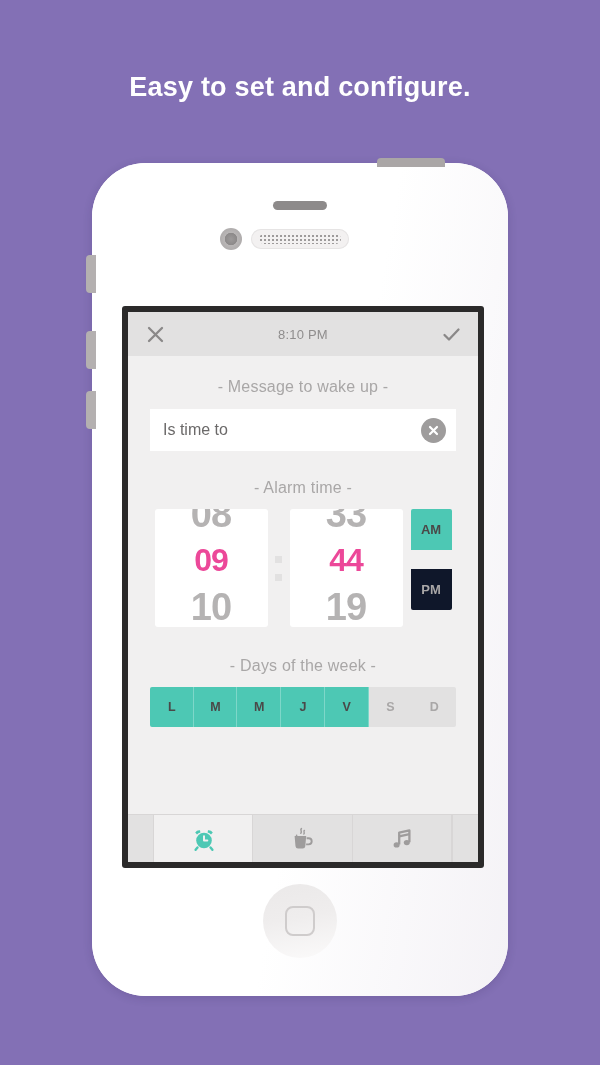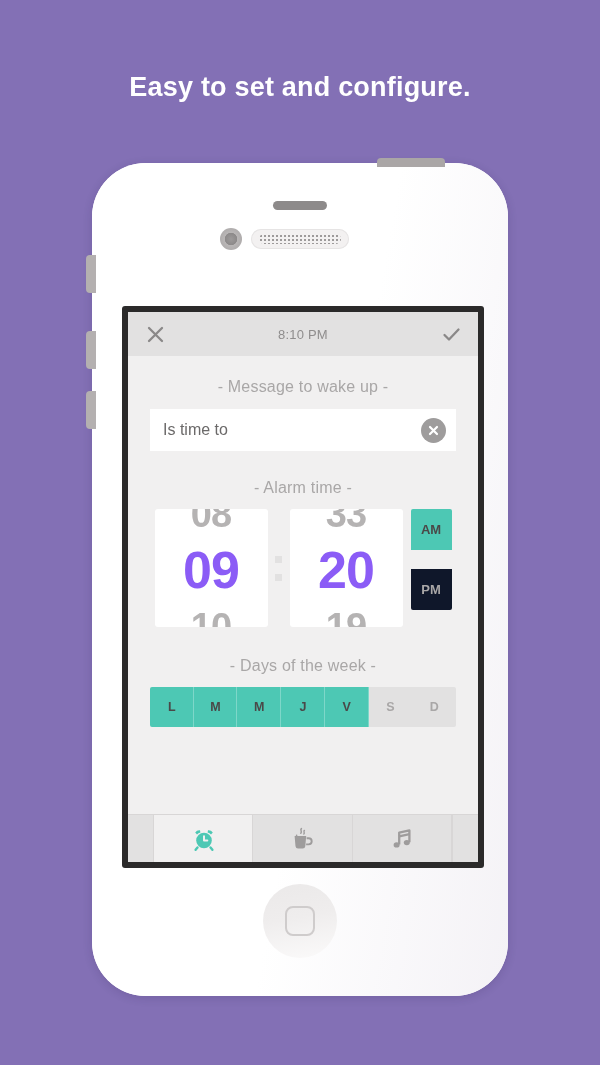--- a/index.html
+++ b/index.html
@@ -146,21 +146,21 @@
     cursor:ns-resize;
   }
   .wheel .w-item{
     width:100%; text-align:center; font-weight:700;
     line-height:1; letter-spacing:-1px;
   }
   .wheel .w-prev{
     font-size:38px; color:#b5b3b3; margin-top:-14px;
   }
   .wheel .w-cur{
-    font-size:52px; color:#8b5cf6; margin-top:11px;
+    font-size:32px; color:#ec4899; margin-top:11px;
   }
   .wheel .w-next{
     font-size:38px; color:#b5b3b3; margin-top:12px;
   }
 
   .colon{
     width:22px; height:118px; display:flex; flex-direction:column;
     align-items:center; justify-content:center; gap:11px;
   }
   .colon span{ width:7px; height:7px; background:#e2e1e1; display:block; }
@@ -265,21 +265,21 @@
               <div class="w-item w-next">10</div>
             </div>
 
             <div class="colon">
               <span></span>
               <span></span>
             </div>
 
             <div class="wheel">
               <div class="w-item w-prev">33</div>
-              <div class="w-item w-cur">20</div>
+              <div class="w-item w-cur">44</div>
               <div class="w-item w-next">19</div>
             </div>
 
             <div class="ampm">
               <div class="on">AM</div>
               <div class="off">PM</div>
             </div>
           </div>
         </div>
 

